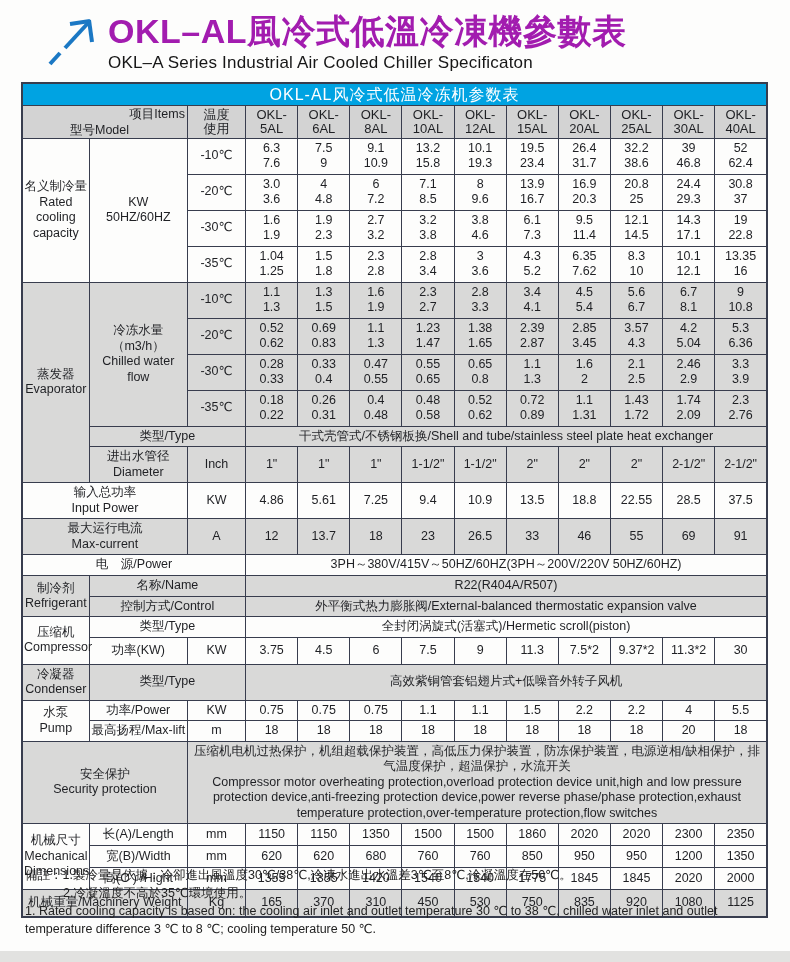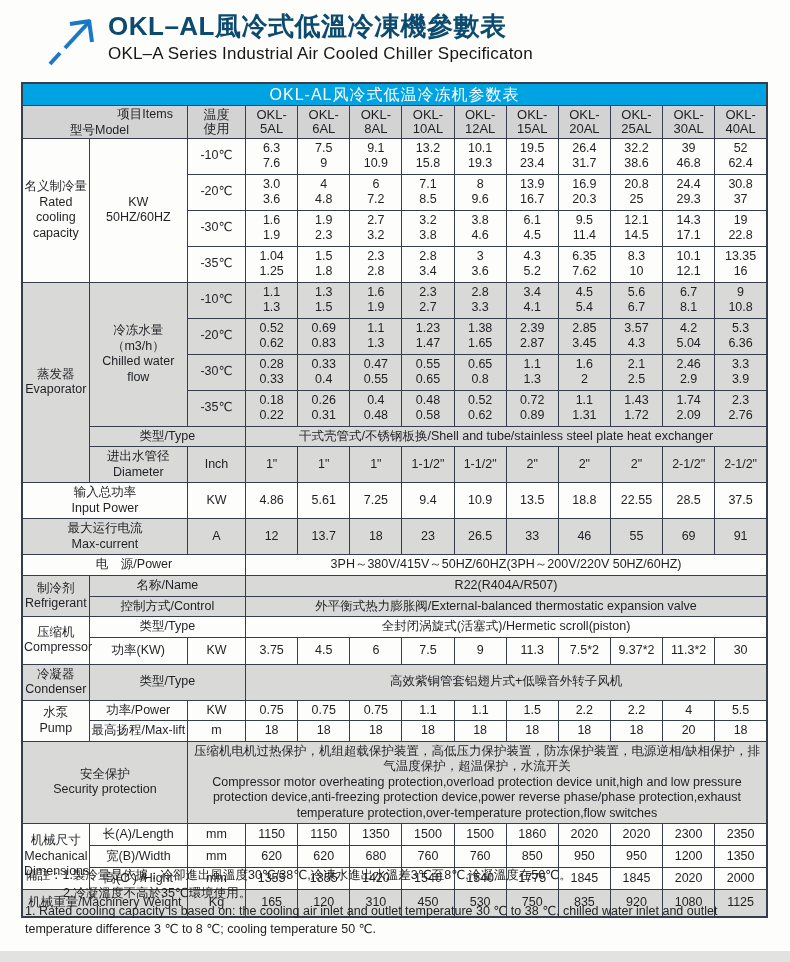--- a/index.html
+++ b/index.html
@@ -7,36 +7,36 @@
     --border:#383d4e; --ink:#1f2024; --strip:#e2e2e0;
   }
   *{margin:0;padding:0;box-sizing:border-box;}
   html,body{background:#fff;}
   body{width:790px;height:962px;overflow:hidden;font-family:"Liberation Sans","DejaVu Sans",sans-serif;color:var(--ink);}
   .sheet{position:relative;width:790px;height:962px;background:#fdfdfc;}
   
   .masthead{position:absolute;left:44px;top:12px;display:flex;align-items:flex-start;}
   .logo{width:56px;height:52px;margin-top:4px;flex:0 0 auto;}
   .titles{margin-left:8px;}
-  .title-zh{font-size:26px;font-weight:700;letter-spacing:0.5px;color:#0c4a6e;line-height:1.15;}
+  .title-zh{font-size:34px;font-weight:700;letter-spacing:0.5px;color:#a21caf;line-height:1.15;}
   .title-en{font-size:17px;font-weight:400;color:#161616;margin-top:2px;letter-spacing:0.2px;}
   
   table.spec{position:absolute;left:21px;top:82px;width:747px;border-collapse:collapse;table-layout:fixed;}
   table.spec td{border:1px solid var(--border);text-align:center;vertical-align:middle;
     font-size:12.5px;line-height:15.5px;padding:2px 1px;white-space:pre-line;background:#fdfdfc;}
   table.spec{border:2px solid var(--border);}
   tr.cap td{background:var(--accent);color:#fff;font-size:16px;font-weight:400;height:22px;letter-spacing:1px;padding:1px;}
   tr.hdr td{background:var(--hdr-gray);font-size:13px;line-height:14px;height:29px;}
   tr.g td{background:var(--sec-gray);}
   tr.w td{background:#fdfdfc;}
   td.left{text-align:left;padding:5px 8px;line-height:16.5px;}
   
   td.diag{position:relative;padding:0;
     background-image:linear-gradient(to bottom right,transparent calc(50% - 0.7px),#4a4f60 calc(50% - 0.7px),#4a4f60 calc(50% + 0.7px),transparent calc(50% + 0.7px));}
-  td.diag .d-items{position:absolute;right:14px;top:1px;font-size:12.5px;}
+  td.diag .d-items{position:absolute;right:2px;top:1px;font-size:12.5px;}
   td.diag .d-model{position:absolute;left:5px;bottom:1px;font-size:12.5px;margin-left:42px;}
   
   .notes{position:absolute;left:25px;top:866px;width:744px;font-size:12.5px;line-height:1.45;color:#222;}
   .notes div{white-space:normal;}
   
   .strip{position:absolute;left:0;bottom:0;width:790px;height:11px;background:var(--strip);}
 </style>
 </head>
 <body>
 
@@ -160,21 +160,21 @@
 1.9</td>
           <td>1.9
 2.3</td>
           <td>2.7
 3.2</td>
           <td>3.2
 3.8</td>
           <td>3.8
 4.6</td>
           <td>6.1
-4.5</td>
+7.3</td>
           <td>9.5
 11.4</td>
           <td>12.1
 14.5</td>
           <td>14.3
 17.1</td>
           <td>19
 22.8</td>
         </tr>
         <tr class="w">
@@ -463,21 +463,21 @@
           <td>1775</td>
           <td>1845</td>
           <td>1845</td>
           <td>2020</td>
           <td>2000</td>
         </tr>
         <tr class="g" style="height: 27px;">
           <td colspan="2">机械重量/Machinery Weight</td>
           <td>Kg</td>
           <td>165</td>
-          <td>120</td>
+          <td>370</td>
           <td>310</td>
           <td>450</td>
           <td>530</td>
           <td>750</td>
           <td>835</td>
           <td>920</td>
           <td>1080</td>
           <td>1125</td>
         </tr>
       </tbody>

